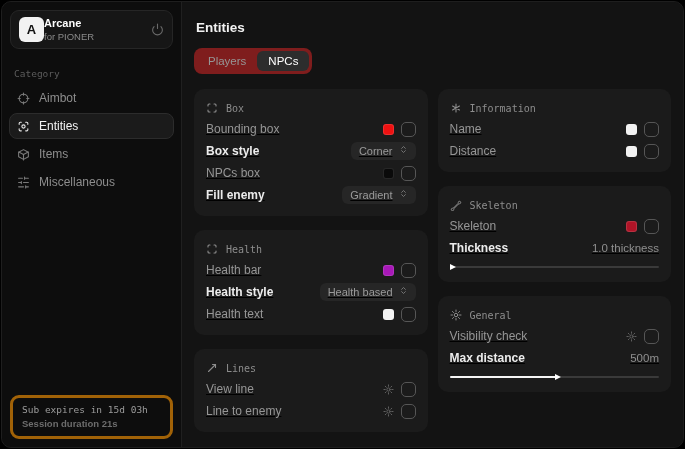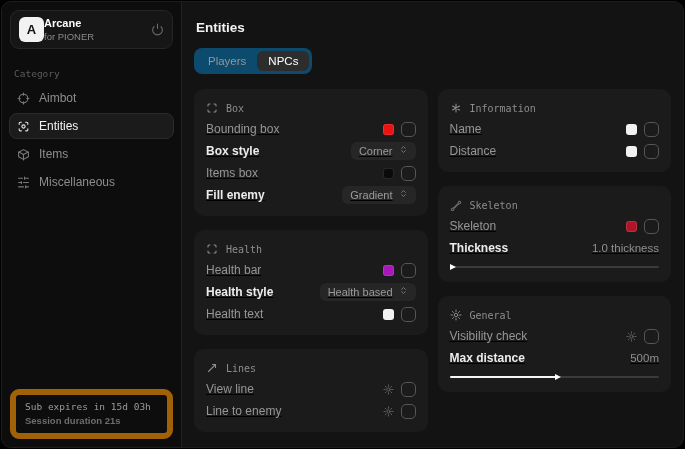--- a/index.html
+++ b/index.html
@@ -23,30 +23,30 @@
   .category-label { margin:11px 12px 5px; font-size:9.5px; color:#5c5c5c;
     font-family:"DejaVu Sans Mono", monospace; }
   .nav { display:flex; flex-direction:column; }
   .nav-item { display:flex; align-items:center; gap:9px; margin:1px 7px;
     padding:5px 7px; border-radius:8px; font-size:12px; color:#8d8d8d;
     border:1px solid transparent; cursor:pointer; }
   .nav-item .nav-icon { display:flex; color:#7a7a7a; }
   .nav-item.active { background:#1b1b1b; border-color:#2c2c2c; color:#f2f2f2; }
   .nav-item.active .nav-icon { color:#e8e8e8; }
   .sb-spacer { flex:1; }
-  .footer-card { margin:8px; padding:6px 9px 7px; border:6px solid #a16207;
+  .footer-card { margin:8px; padding:6px 9px 7px; border:3px solid #a16207;
     border-radius:9px; }
   .footer-line1 { font-family:"DejaVu Sans Mono", monospace; font-size:9.5px;
     color:#9c9c9c; }
   .footer-line2 { font-size:9.5px; color:#6d6d6d; font-weight:600; margin-top:3px; }
 
   
   .main { flex:1; background:#131313; padding:14px 12px 0 12px; overflow:hidden; }
   .page-title { font-size:13.5px; font-weight:700; color:#f2f2f2; margin:4px 0 0 2px; }
-  .tabs { display:inline-flex; margin-top:13px; background:#0c4a6e;
+  .tabs { display:inline-flex; margin-top:13px; background:#7f1d1d;
     border-radius:8px; padding:3px; }
   .tab { padding:4px 11px; font-size:11.5px; color:#969696; border-radius:6px;
     cursor:pointer; }
   .tab.active { background:#2d2d2d; color:#fff;border-radius:6px; }
 
   .columns { display:flex; gap:10px; margin-top:15px; align-items:flex-start; }
   .col { flex:1; min-width:0; }
   .card { background:#1b1b1b; border-radius:10px; padding:9px 12px 10px;
     margin-bottom:14px; }
   .card-header { display:flex; align-items:center; gap:8px; color:#8d8d8d;
@@ -178,21 +178,21 @@
             <span class="dropdown">
               <span>Corner</span>
               <span class="dd-icon">
                 <svg width="9" height="9" viewBox="0 0 24 24" fill="none" stroke="currentColor" stroke-width="2.5" stroke-linecap="round" stroke-linejoin="round">
                   <path d="m7 15 5 5 5-5M7 9l5-5 5 5"></path>
                 </svg>
               </span>
             </span>
           </div>
           <div class="row">
-            <span class="row-label">Items box</span>
+            <span class="row-label">NPCs box</span>
             <span class="controls">
               <span class="swatch" style="background-color: rgb(10, 10, 10);"></span>
               <span class="checkbox"></span>
             </span>
           </div>
           <div class="row">
             <span class="row-label bright">Fill enemy</span>
             <span class="dropdown">
               <span>Gradient</span>
               <span class="dd-icon">

